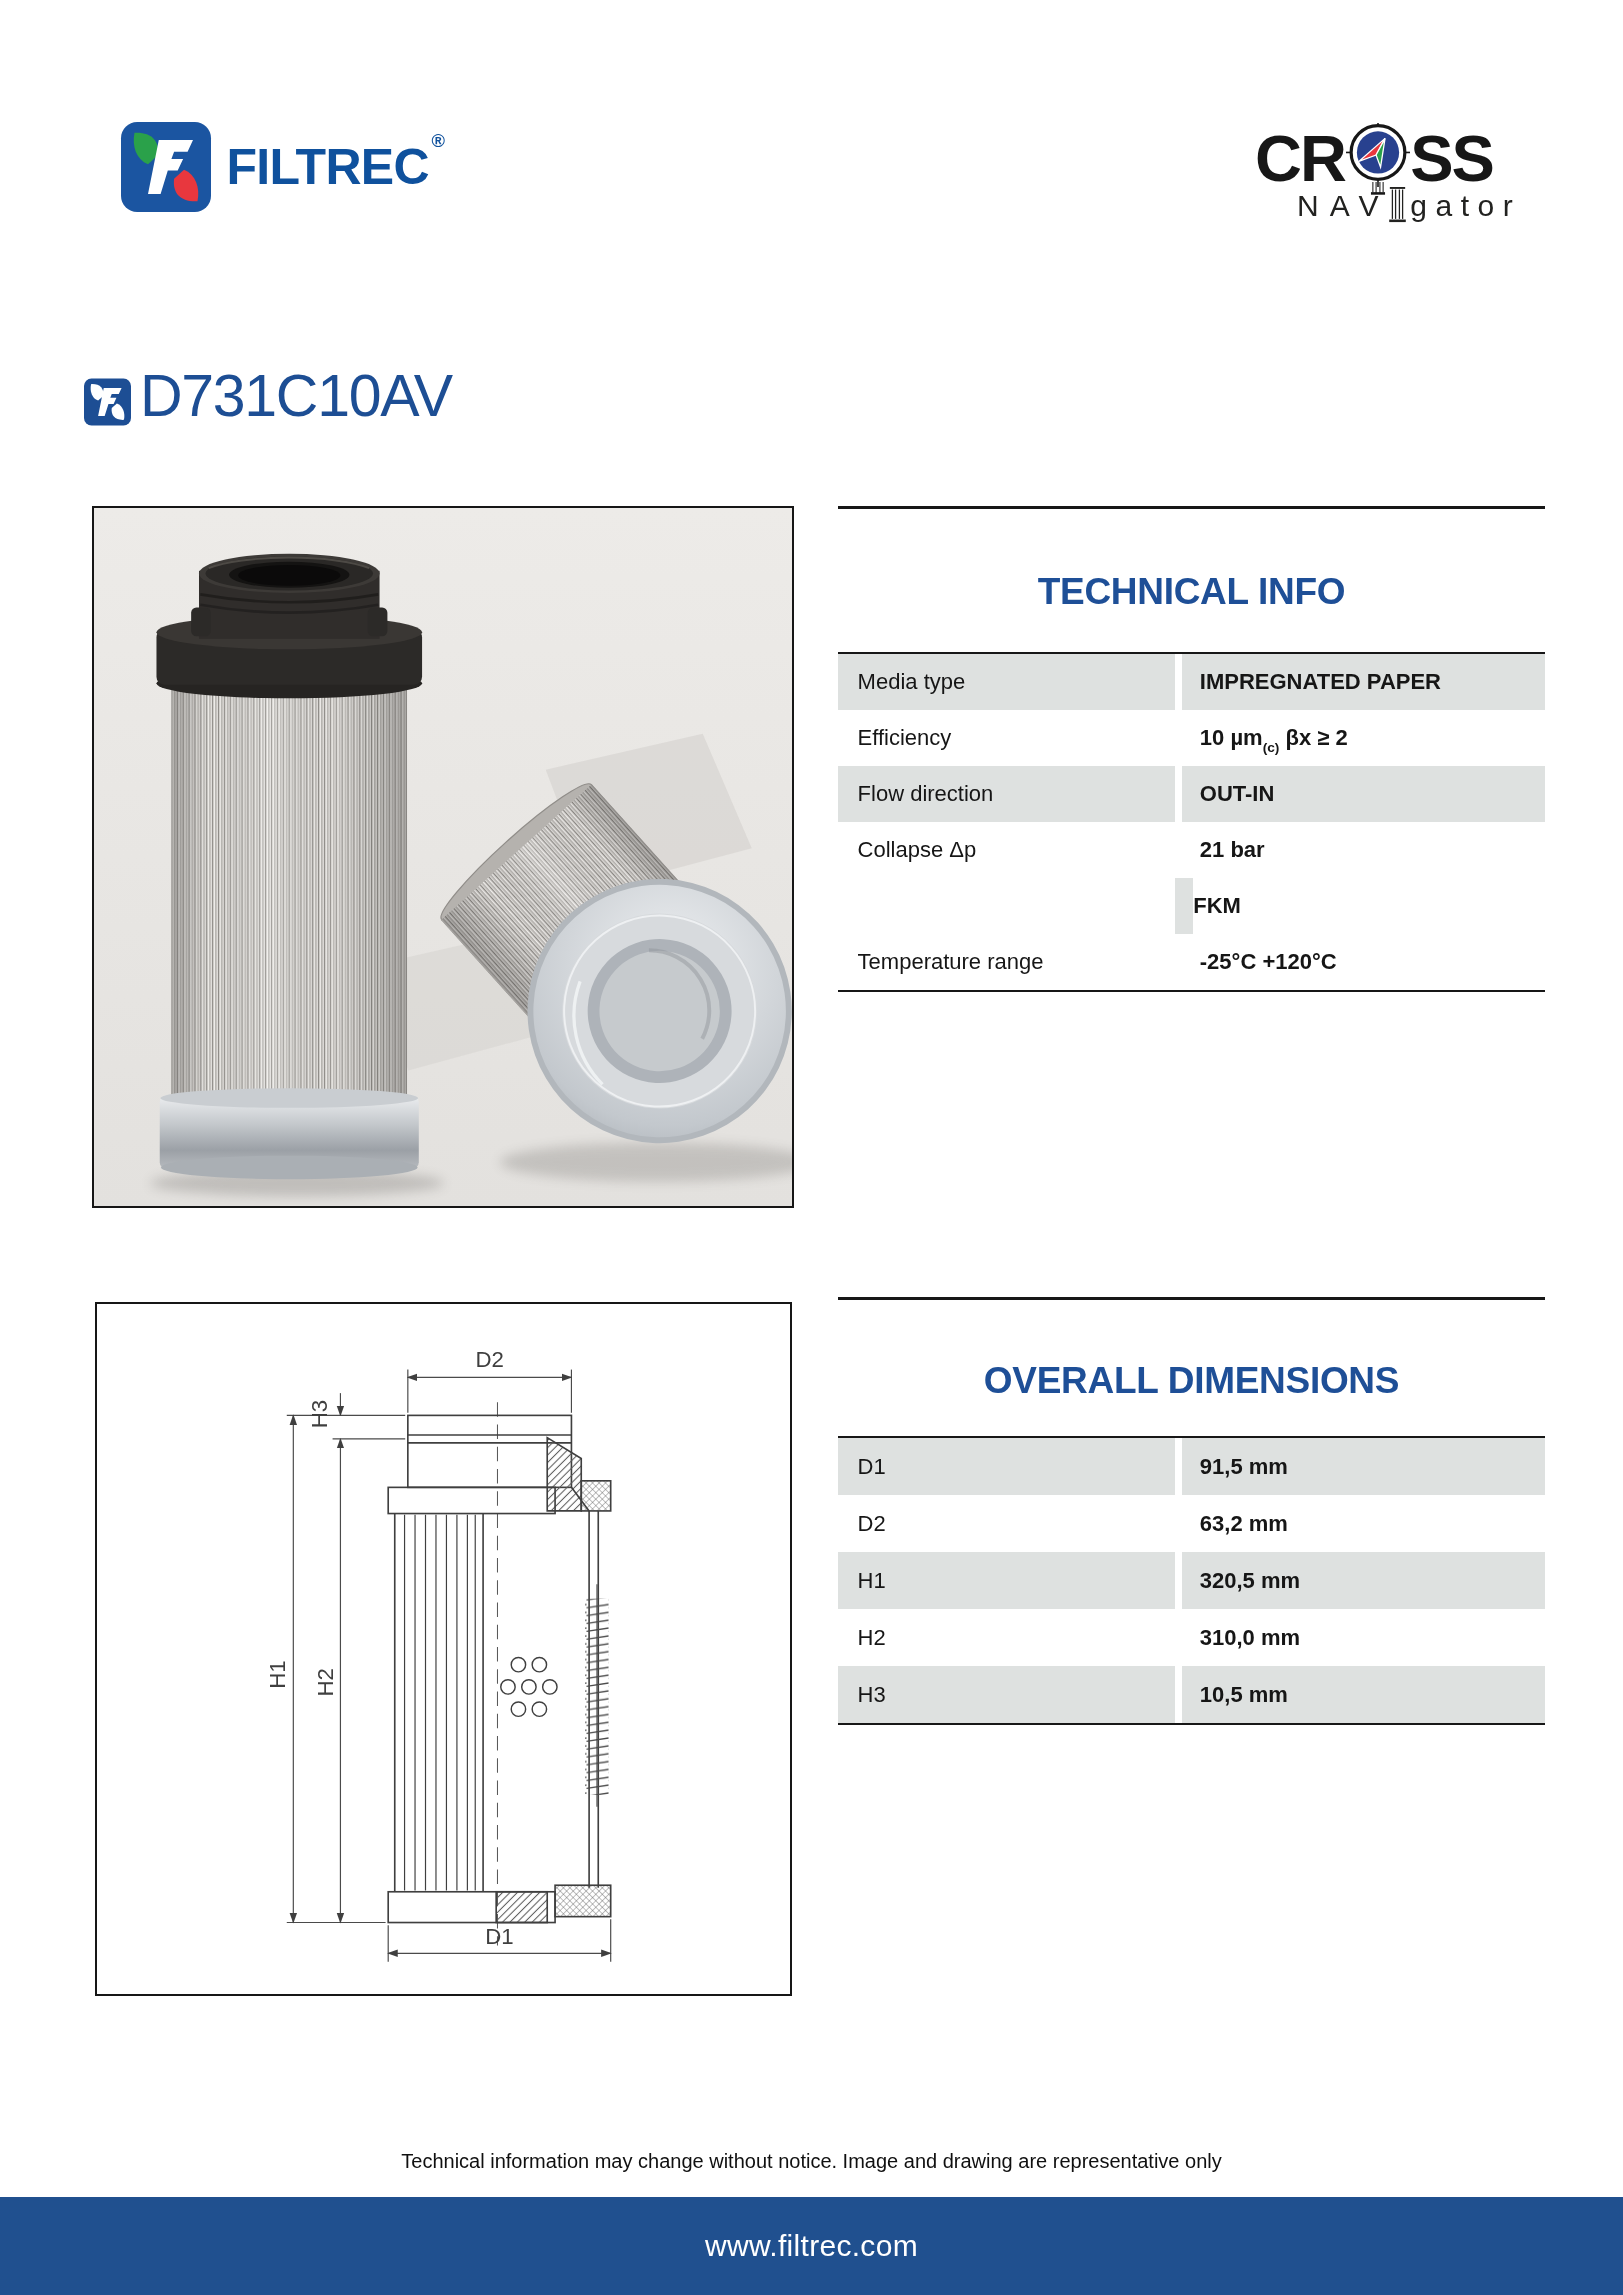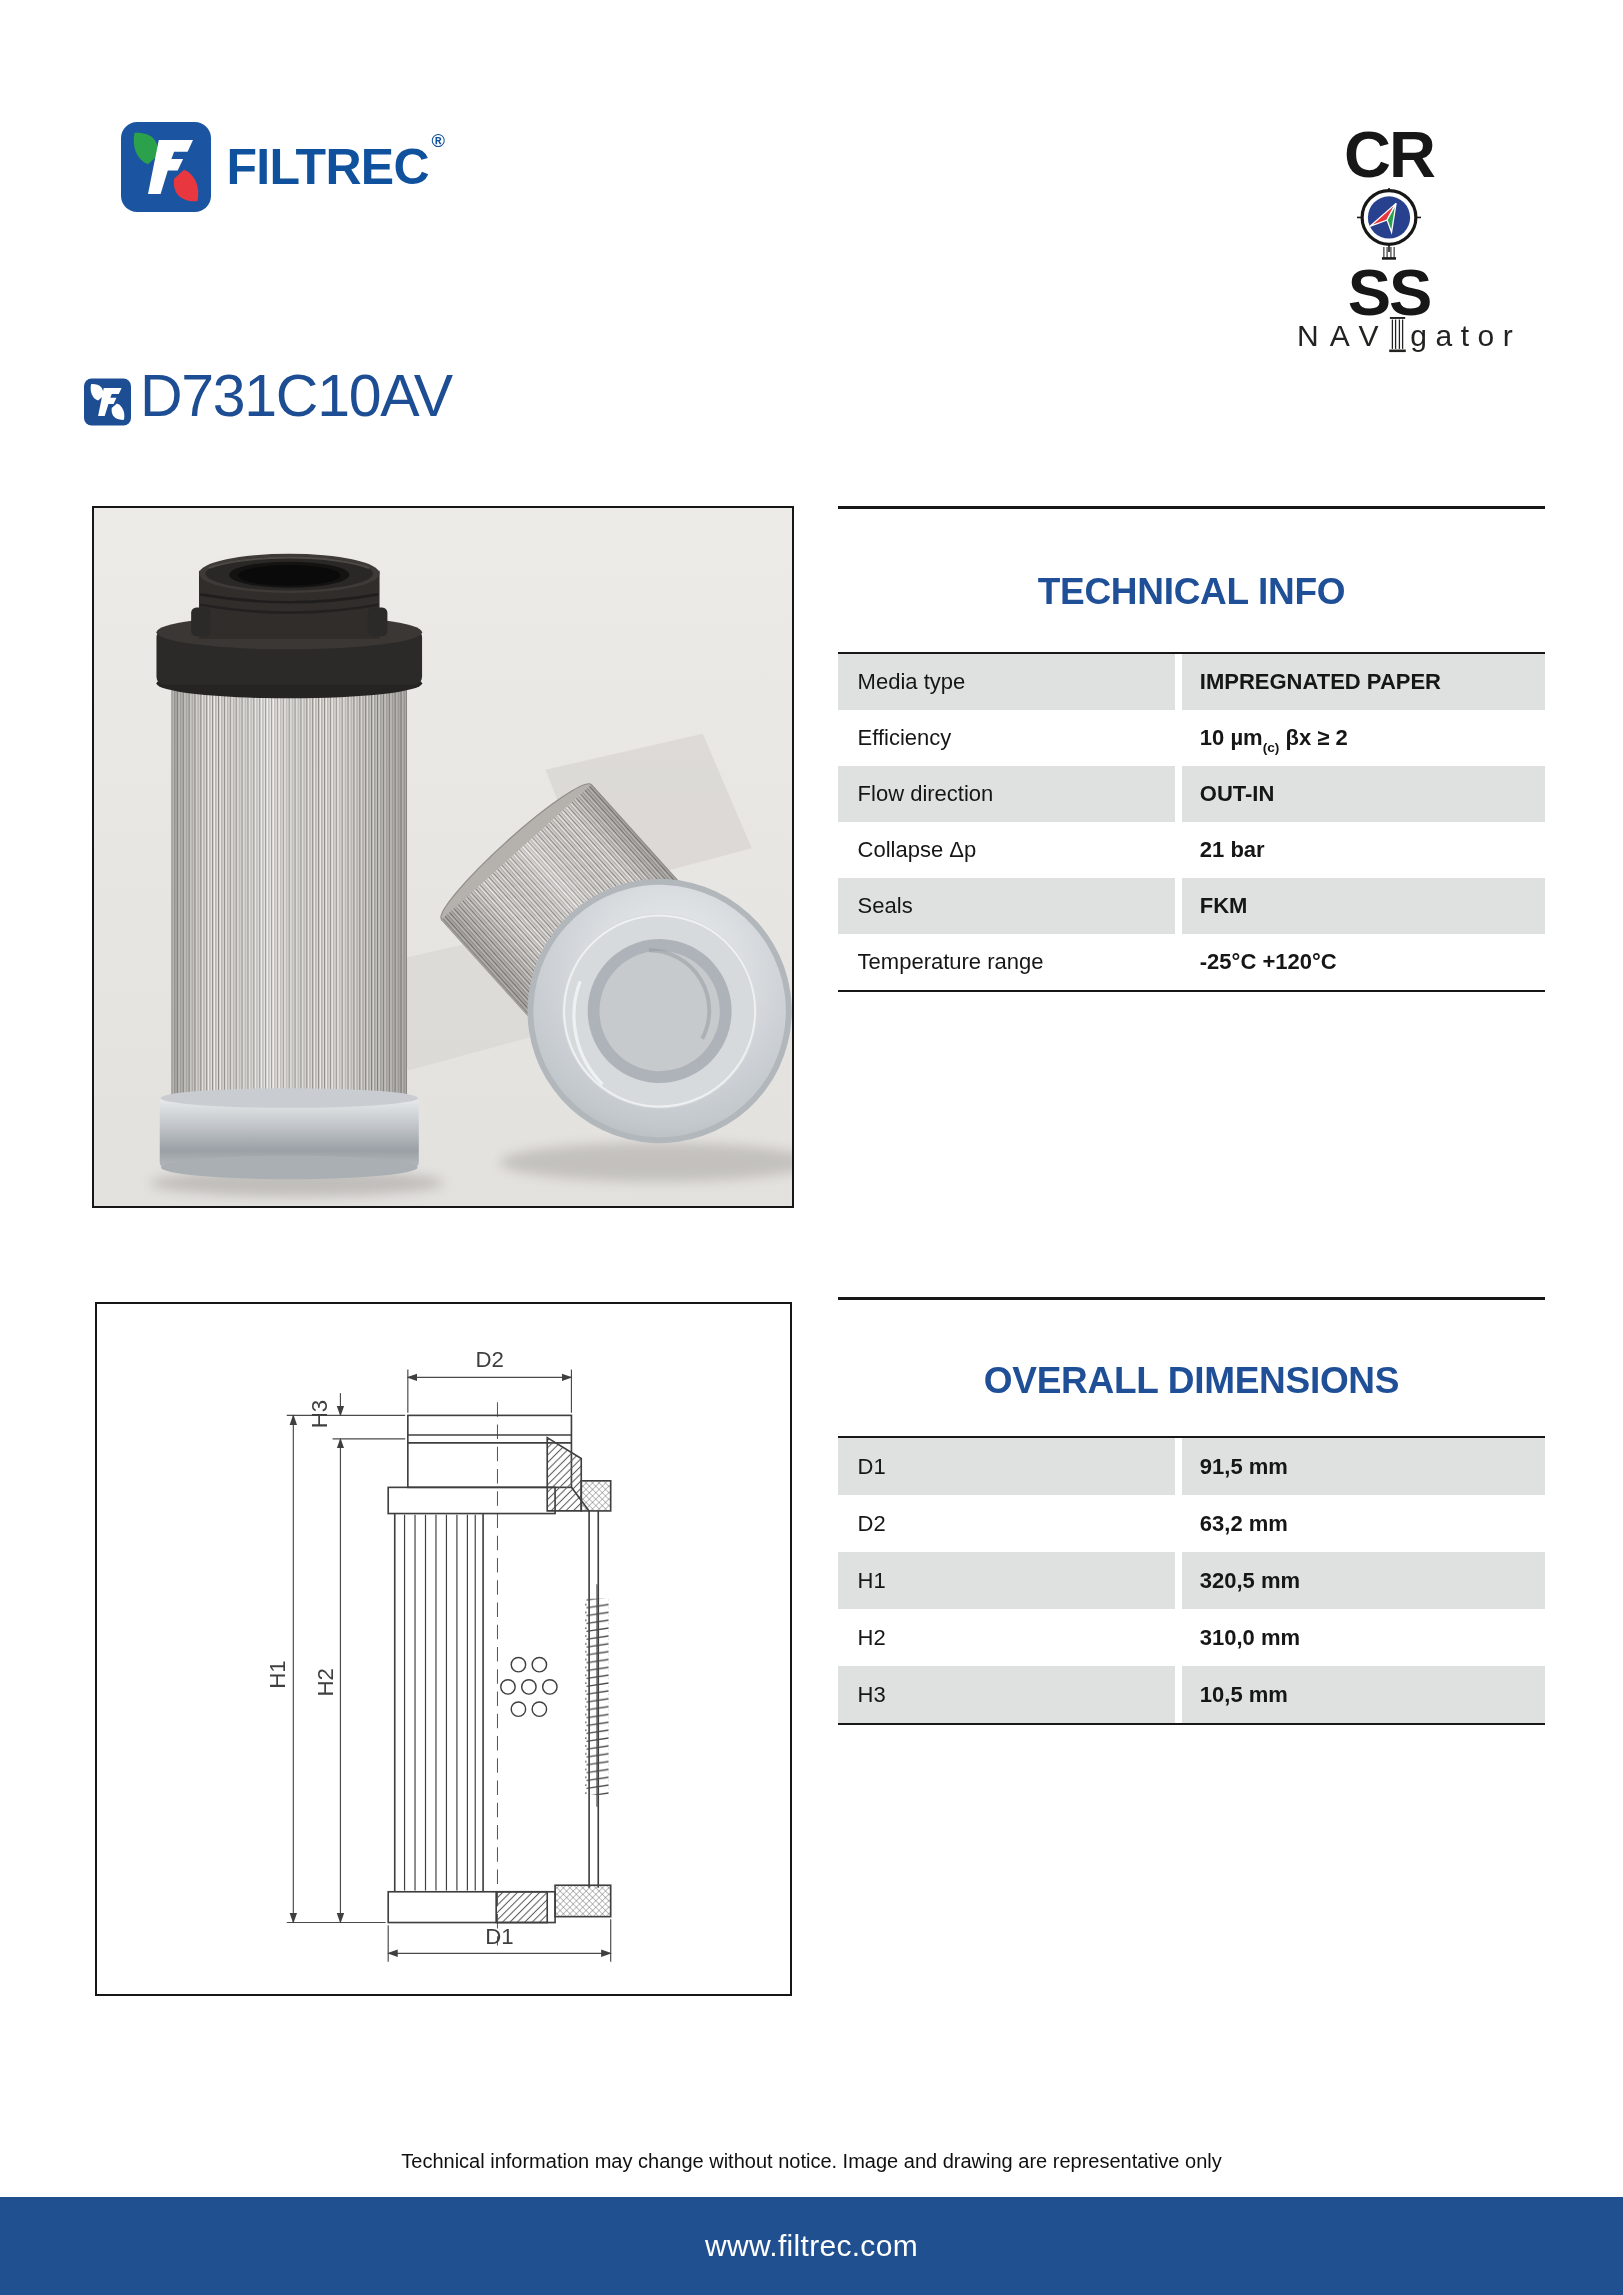--- a/index.html
+++ b/index.html
@@ -8,21 +8,21 @@
   .abs{position:absolute;}
 
   
   .filtrec-logo{left:120px;top:122px;display:flex;align-items:center;}
   .filtrec-icon{width:92px;height:90px;}
   .filtrec-word{margin-left:14.4px;font-size:50px;font-weight:700;color:#0f519d;letter-spacing:-0.7px;}
   .filtrec-reg{font-size:18.3px;color:#0f519d;vertical-align:super;position:relative;top:-19.6px;left:2.6px;font-weight:700;}
 
   .cross-logo{left:1255px;top:122px;width:268px;}
   .cross-row1{display:flex;align-items:center;color:#171717;font-weight:800;
-              font-size:65px;letter-spacing:-2px;line-height:65px;flex-direction:column;}
+              font-size:65px;letter-spacing:-2px;line-height:65px;}
   .cross-compass{width:64px;height:73px;margin:0 0.7px;position:relative;top:1.3px;}
   .cross-row2{display:flex;align-items:center;margin-left:42px;margin-top:-7.9px;color:#222220;
               font-size:30px;font-weight:400;}
   .cross-nav{letter-spacing:11px;}
   .cross-gator{letter-spacing:8.5px;margin-left:2.6px;}
   .cross-column{width:17px;height:37px;margin:0 1.3px 1.3px 0;}
 
   
   .title-icon{left:84px;top:378px;width:47px;height:48px;}
   .title-text{left:140px;top:364px;font-size:59px;font-weight:400;color:#1d4e94;letter-spacing:-1.3px;line-height:65px;}
@@ -238,21 +238,20 @@
         </div>
       </div>
       <div class="trow">
         <div class="cell lcell">Collapse Δp</div>
         <div></div>
         <div class="cell vcell">
           <span class="vwrap"><span>21 bar</span></span>
         </div>
       </div>
       <div class="trow">
-        <div class="cell lcell">Seals</div>
         <div></div>
         <div class="cell vcell">
           <span class="vwrap"><span>FKM</span></span>
         </div>
       </div>
       <div class="trow">
         <div class="cell lcell">Temperature range</div>
         <div></div>
         <div class="cell vcell">
           <span class="vwrap"><span>-25°C +120°C</span></span>

